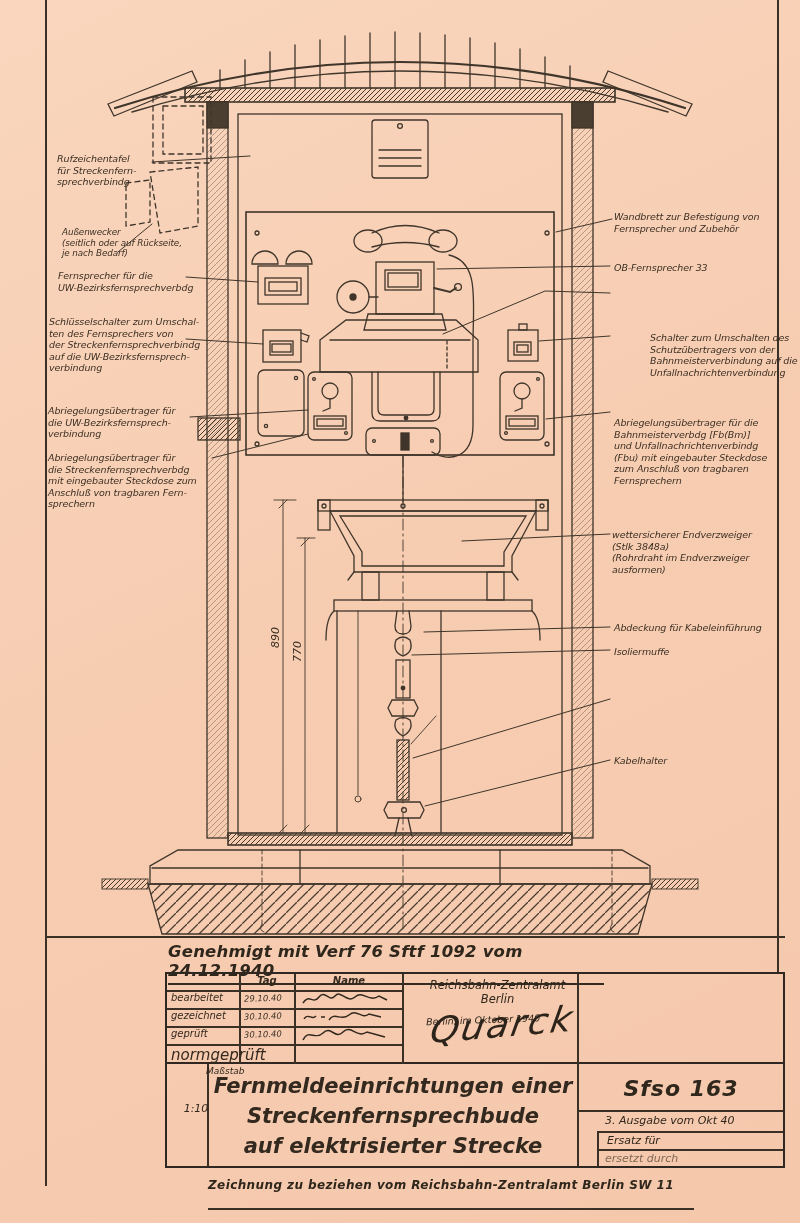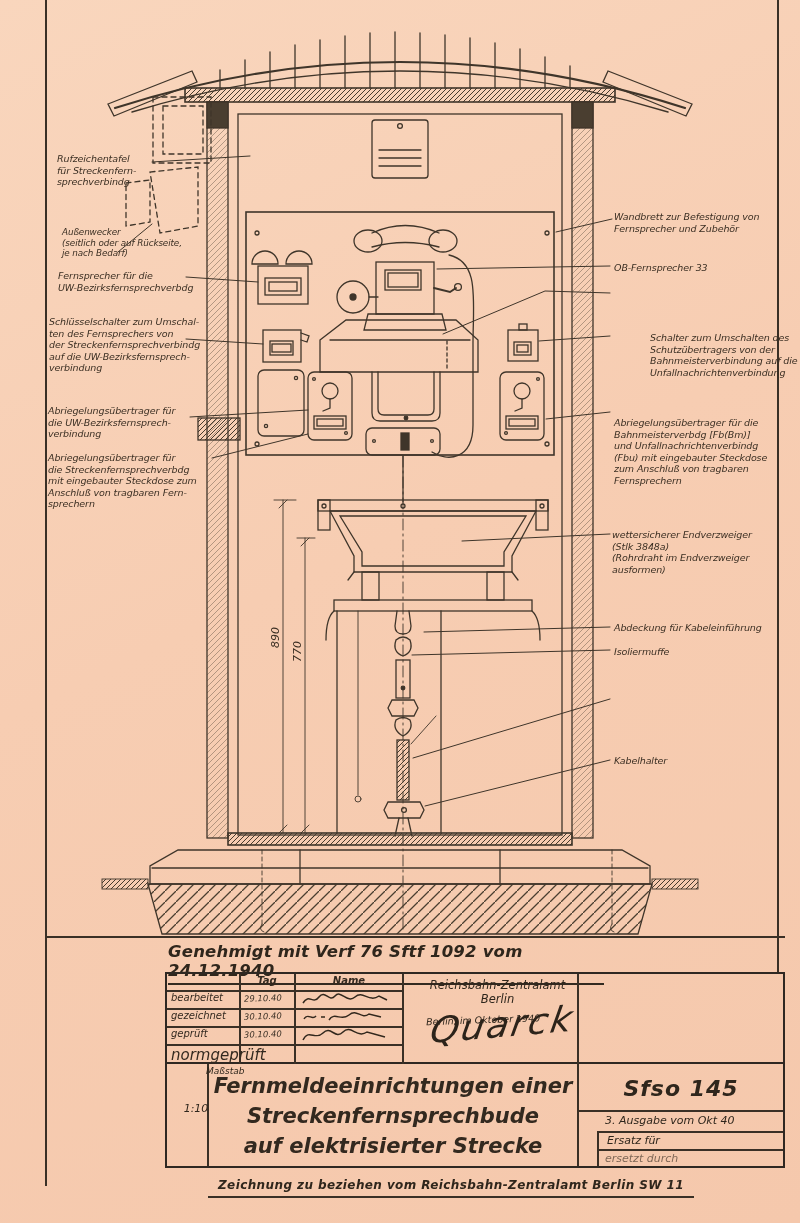--- a/index.html
+++ b/index.html
@@ -24,22 +24,22 @@
   .bigsig{position:absolute;left:28px;top:30px;font-size:36px;font-style:italic;
           transform:skewX(-14deg) rotate(-5deg);letter-spacing:2px;color:#2c231a;}
   .company{font-style:italic;font-weight:bold;font-size:15px;text-align:center;padding-top:36px;}
   .scale-l{font-style:italic;font-size:9px;padding:2px 0 0 3px;}
   .scale-v{font-style:italic;font-size:11px;text-align:center;padding-top:38px;}
   .dtitle{font-style:italic;font-weight:bold;font-size:21px;text-align:center;line-height:1.42;padding-top:8px;}
   .docnum{font-style:italic;font-weight:bold;font-size:22px;text-align:center;padding-top:12px;letter-spacing:1px;}
   .edition{font-style:italic;font-size:11px;padding:3px 0 0 26px;}
   .ersatz{font-style:italic;font-size:11px;padding:2px 0 0 28px;}
   .ersetzt{font-style:italic;font-size:11px;padding:2px 0 0 26px;opacity:.6;}
-  .footer{position:absolute;left:208px;top:1178px;width:486px;text-align:center;font-size:12px;
-          font-weight:bold;font-style:italic;border-bottom:2px solid #3a3026;padding-bottom:4px;letter-spacing:0.4px;}
+  .footer{position:absolute;left:208px;top:1178px;width:486px;font-size:12px;
+          font-weight:bold;font-style:italic;border-bottom:2px solid #3a3026;padding-bottom:16px;letter-spacing:0.4px;}
   .scribble{display:inline-block;}
 </style>
 </head>
 <body>
 
 <div id="sheet">
 
   <div class="ln" style="left:45px;top:0;width:2px;height:1186px;"></div>
   <div class="ln" style="left:777px;top:0;width:2px;height:974px;"></div>
   <div class="ln" style="left:46px;top:936px;width:739px;height:2px;"></div>
@@ -396,21 +396,21 @@
 
       <div class="cell" style="left:42px;top:0;width:368px;height:102px;">
         <div class="dtitle">
           <div>Fernmeldeeinrichtungen einer</div>
           <div>Streckenfernsprechbude</div>
           <div>auf elektrisierter Strecke</div>
         </div>
       </div>
 
       <div class="cell" style="left:412px;top:0;width:204px;height:102px;">
-        <div class="docnum hand">Sfso 145</div>
+        <div class="docnum hand">Sfso 163</div>
         <div class="ln" style="left:0;top:46px;width:204px;height:1.5px;"></div>
         <div class="cell edition hand" style="left:0;top:47px;width:204px;height:32px;">3. Ausgabe vom Okt 40</div>
         <div class="ln" style="left:18px;top:67px;width:186px;height:1.5px;"></div>
         <div class="ln" style="left:18px;top:67px;width:1.5px;height:35px;"></div>
         <div class="cell ersatz hand" style="left:0;top:68px;width:204px;height:17px;">Ersatz für</div>
         <div class="ln" style="left:18px;top:85px;width:186px;height:1.5px;"></div>
         <div class="cell ersetzt hand" style="left:0;top:86px;width:204px;height:16px;">ersetzt durch</div>
       </div>
     </div>
   </div>

